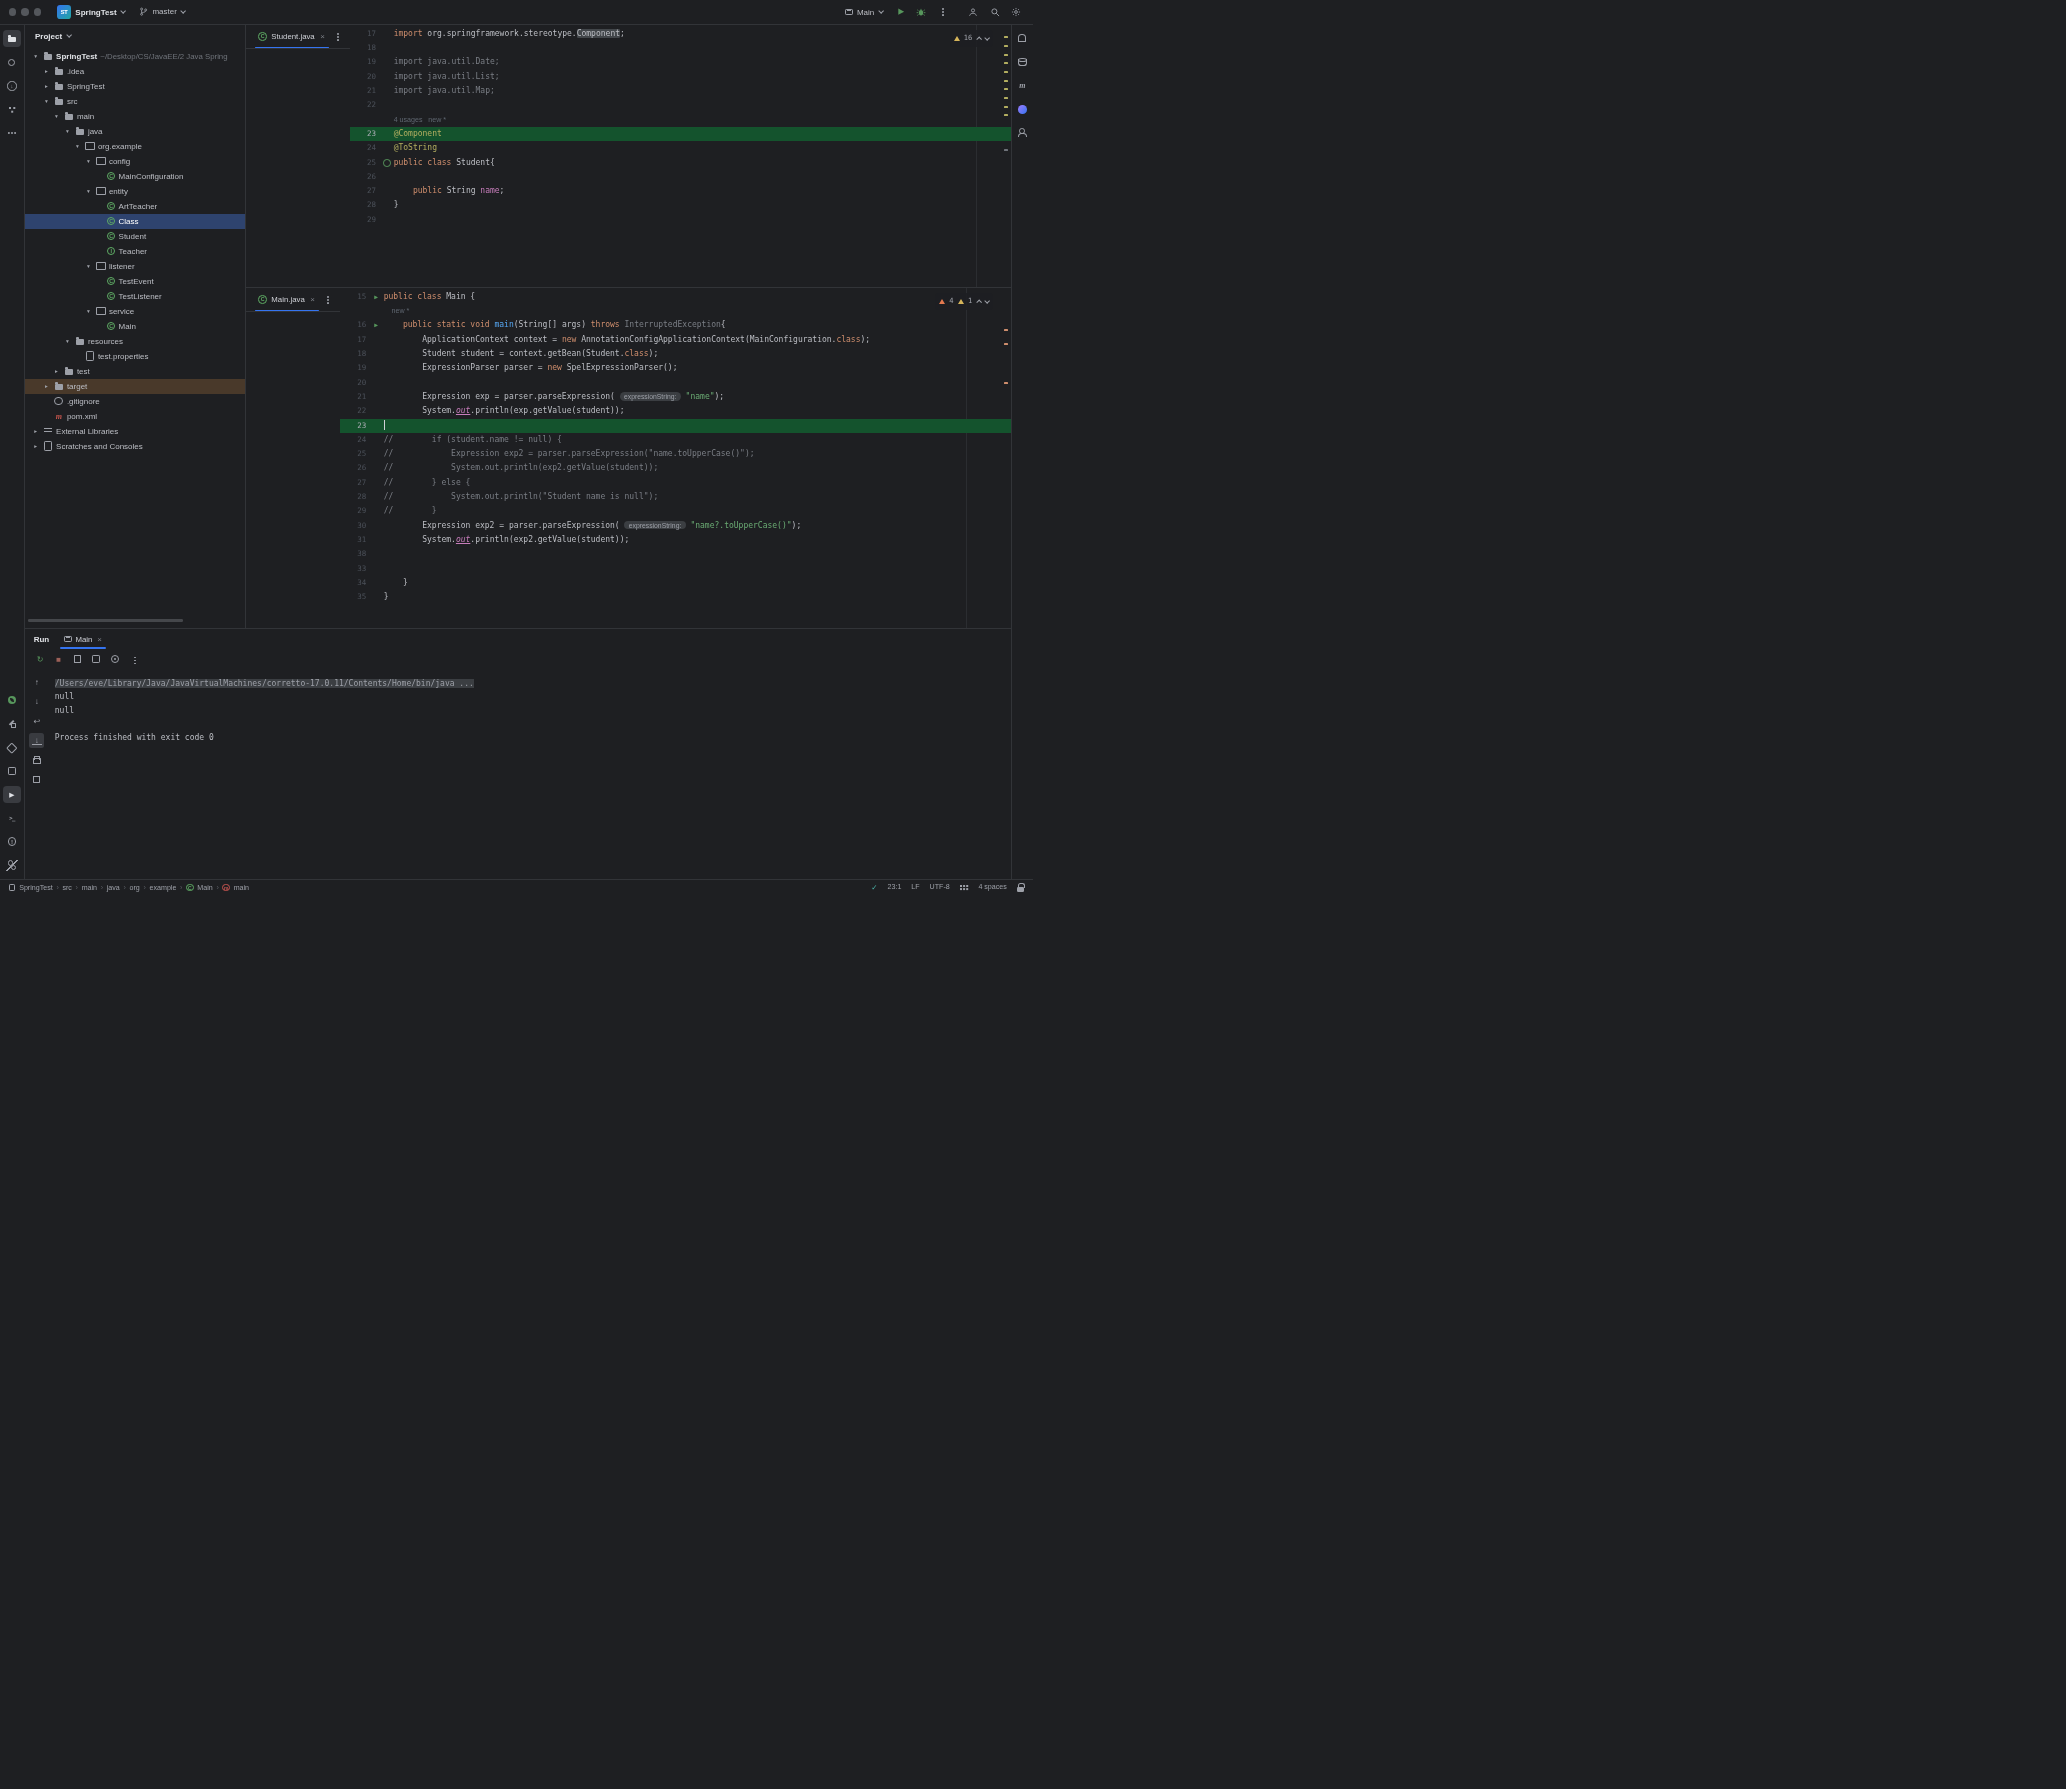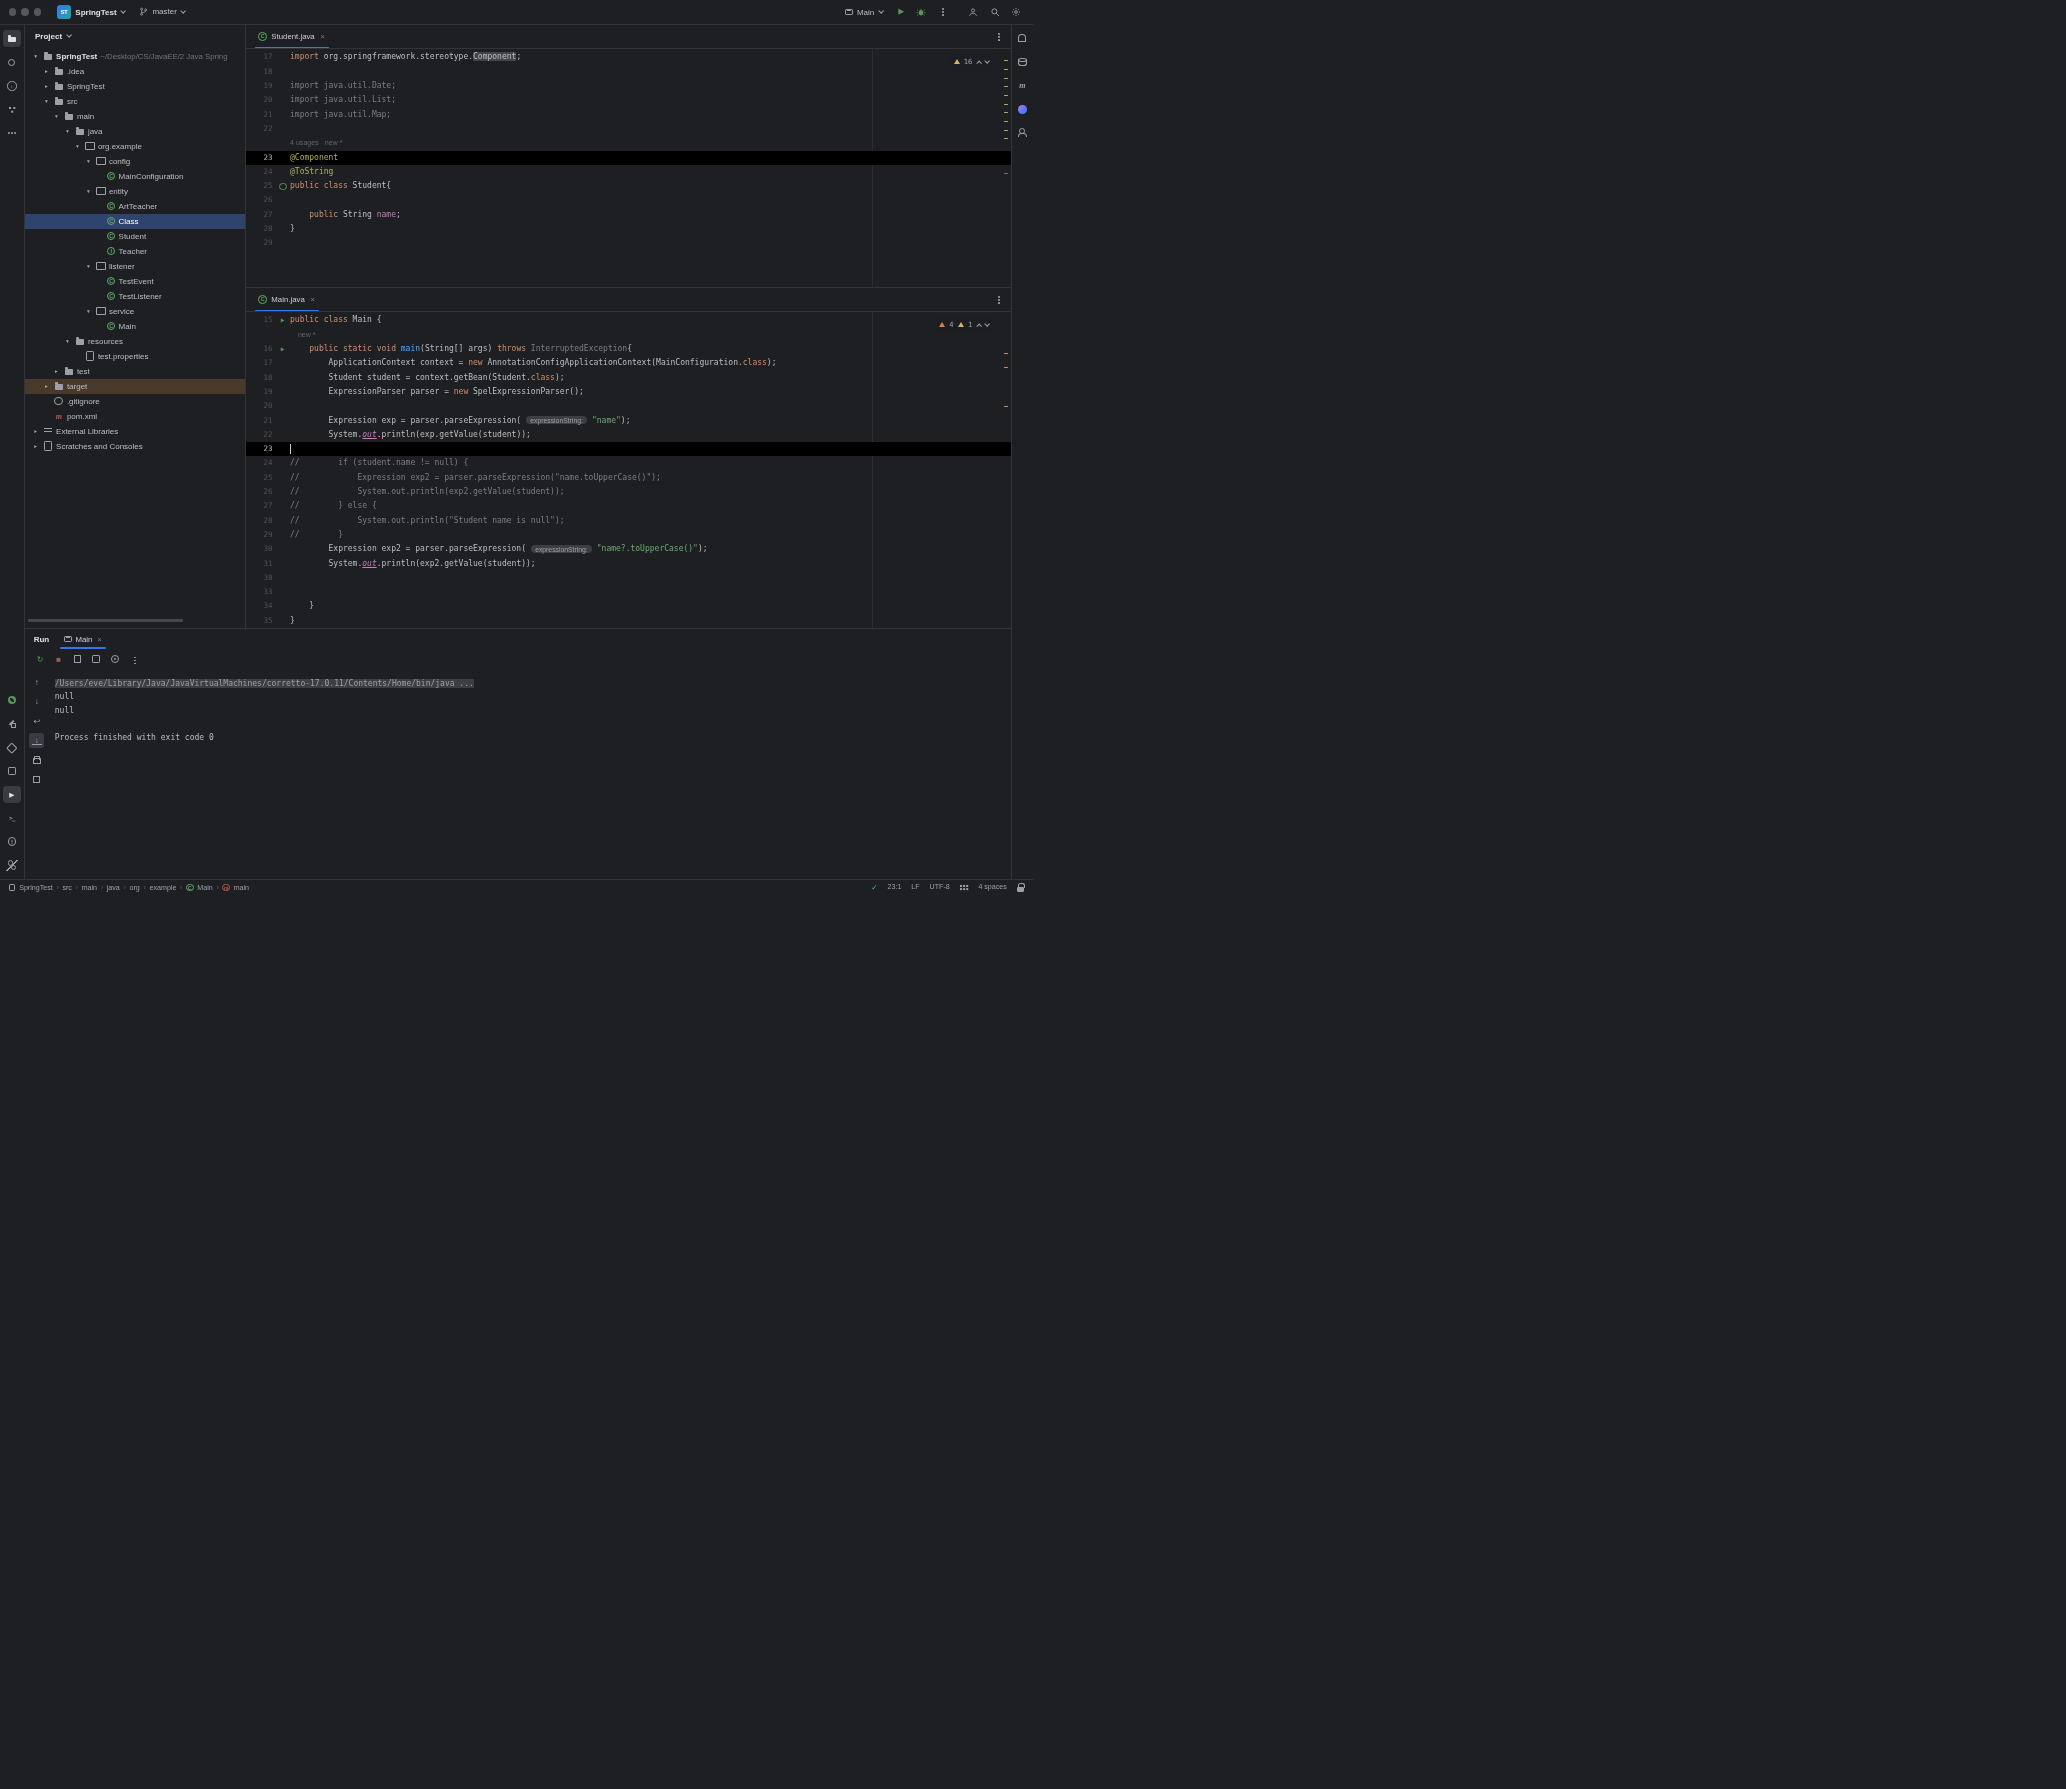--- a/index.html
+++ b/index.html
@@ -83,32 +83,32 @@
   .i-git::before{content:'';width:6.8px;height:6.8px;border:0.9px solid #9DA0A8;border-radius:50%;}
   .i-maven{color:#C4554D;font-family:"Liberation Serif",serif;font-style:italic;font-weight:700;font-size:8px;}
   .i-extlib::before{content:'';width:8px;height:6.8px;background:repeating-linear-gradient(180deg,#9DA0A8 0 1.2px,transparent 1.2px 2.8px);}
   .tlabel{color:#BCBEC4;}
   .tlabel.bold{color:#DFE1E5;font-weight:700;}
   .textra{color:#6F737A;font-size:7.8px;overflow:hidden;text-overflow:ellipsis;}
   .pp-hscroll{position:absolute;left:2.5px;bottom:6.2px;width:155px;height:2.5px;border-radius:1.2px;background:#45474B;cursor:pointer;}
 
   
   .editors-col{flex:1;display:flex;flex-direction:column;min-width:0;}
-  .editor{position:relative;display:flex;flex-direction:column;min-height:0;}
+  .editor{position:relative;display:flex;flex-direction:row;min-height:0;}
   .editor.top{height:263px;flex:none;border-bottom:0.6px solid #323438;}
   .editor.bottom{flex:1;}
   .tabbar{height:23.6px;flex:none;display:flex;align-items:center;justify-content:space-between;padding:0 6.2px;border-bottom:0.6px solid #323438;}
   .tab{display:flex;align-items:center;gap:4.3px;padding:0 6.2px;height:100%;position:relative;font-size:7.8px;color:#CED0D6;cursor:pointer;}
   .tab.active::after{content:'';position:absolute;left:2.5px;right:2.5px;bottom:-0.6px;height:1.6px;background:#3574F0;border-radius:1.2px;}
   .tab-close{color:#7A7E85;font-size:8px;margin-left:1.2px;cursor:pointer;}
 
   .code-area{flex:1;position:relative;overflow:hidden;padding-top:1.9px;font-family:"DejaVu Sans Mono","Liberation Mono",monospace;font-size:8px;line-height:14.3px;}
   .guide{position:absolute;top:0;bottom:0;left:626px;width:0.6px;background:#2B2D31;z-index:-1;}
   .crow{display:flex;height:14.3px;white-space:pre;}
-  .crow.active{background:#000000;}
+  .crow.active{background:#14532d;}
   .crow.active .lnum{color:#A8ABB2;}
   .lnum{width:29px;flex:none;text-align:right;color:#4B5059;font-size:7.5px;padding-right:2.5px;}
   .gslot{width:15px;flex:none;text-align:center;}
   .g-run{color:#57965C;font-size:6.2px;cursor:pointer;}
   .g-bean{position:relative;cursor:pointer;}
   .g-bean::before{content:'';position:absolute;left:4.3px;top:3.7px;width:5.6px;height:5.6px;border:1.2px solid #57965C;border-radius:50%;}
   .code{flex:1;}
   .tk-k{color:#CF8E6D;}
   .tk-s{color:#6AAB73;}
   .tk-c{color:#7A7E85;}

